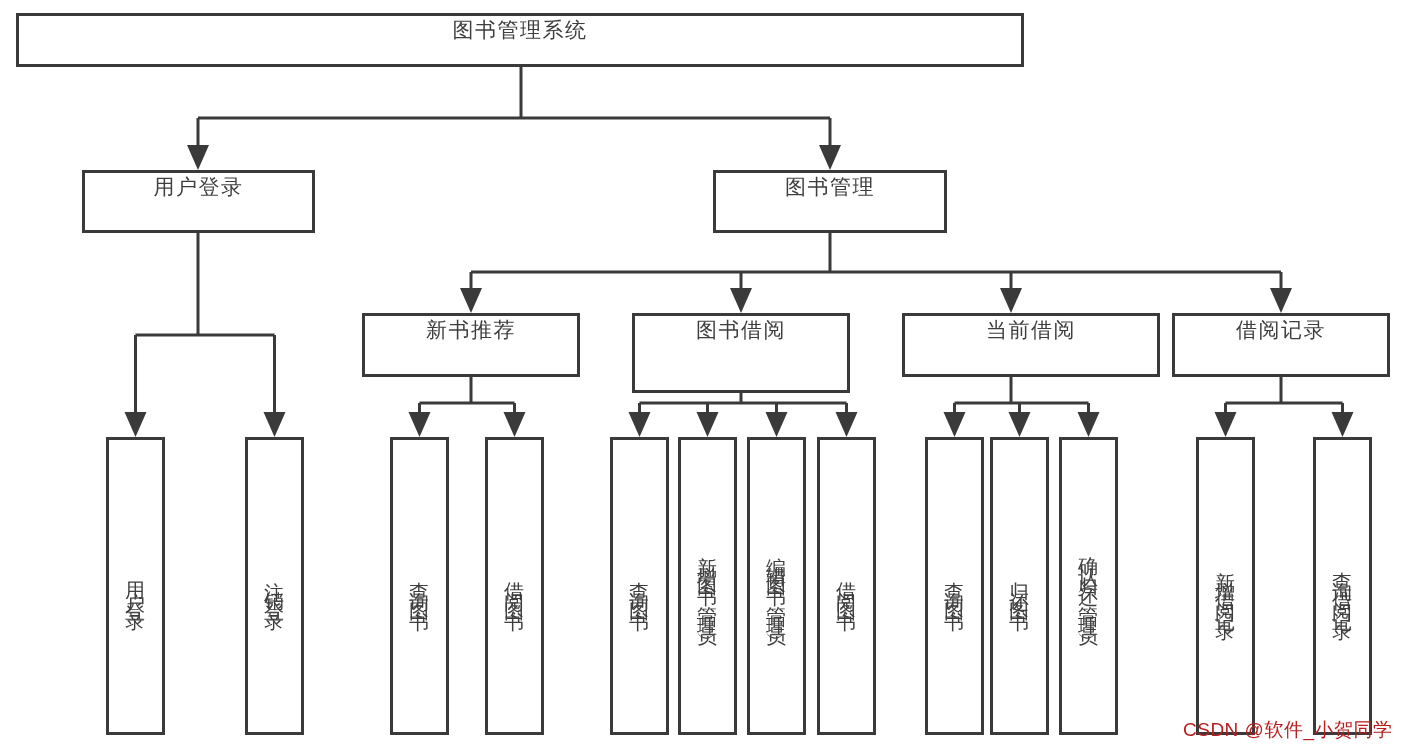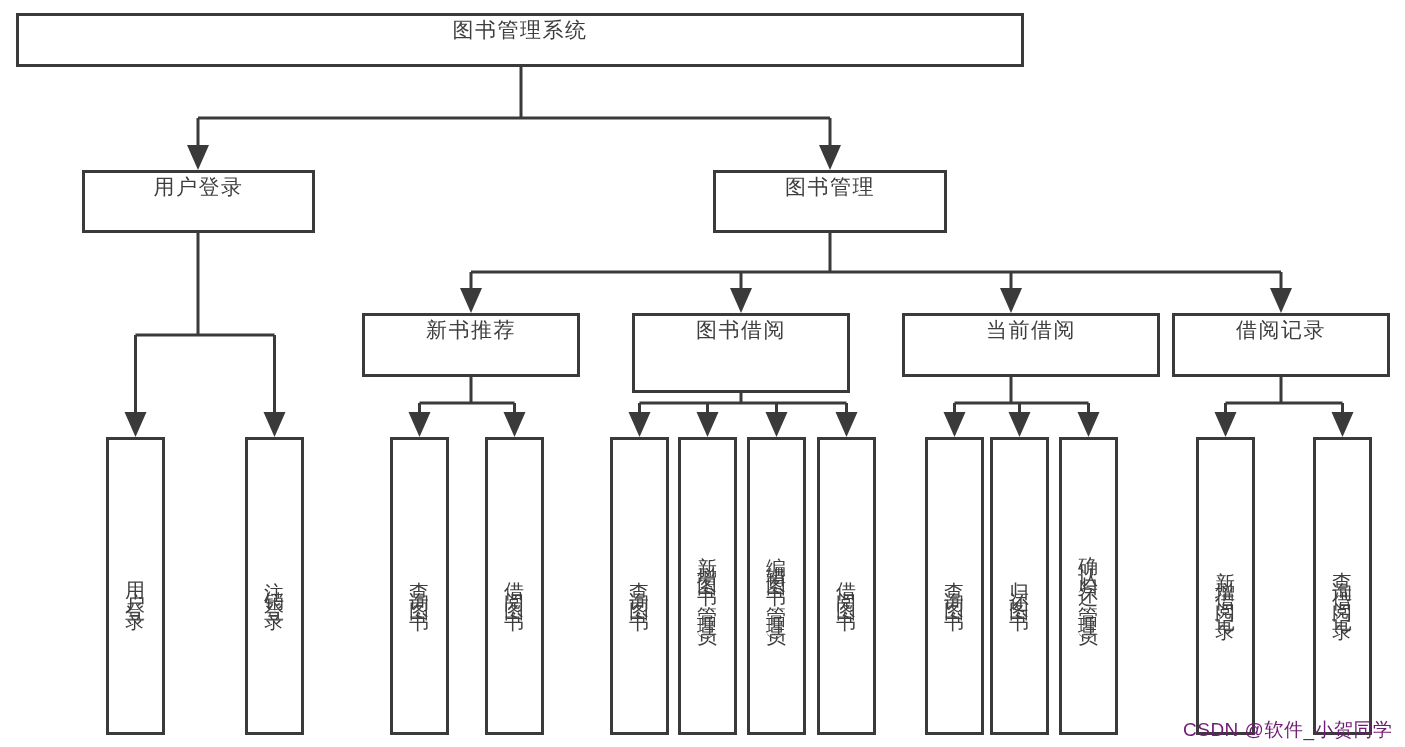--- a/index.html
+++ b/index.html
@@ -49,21 +49,21 @@
     color: #3e3e3e;
     letter-spacing: 10px;
     line-height: 1;
     white-space: nowrap;
   }
   .watermark {
     position: absolute;
     left: 1183px;
     top: 717px;
     font-size: 19px;
-    color: #701a75;
+    color: #b91c1c;
     letter-spacing: 0.5px;
     white-space: nowrap;
     z-index: 5;
   }
 </style>
 </head>
 <body>
 
 <div class="canvas">
 

